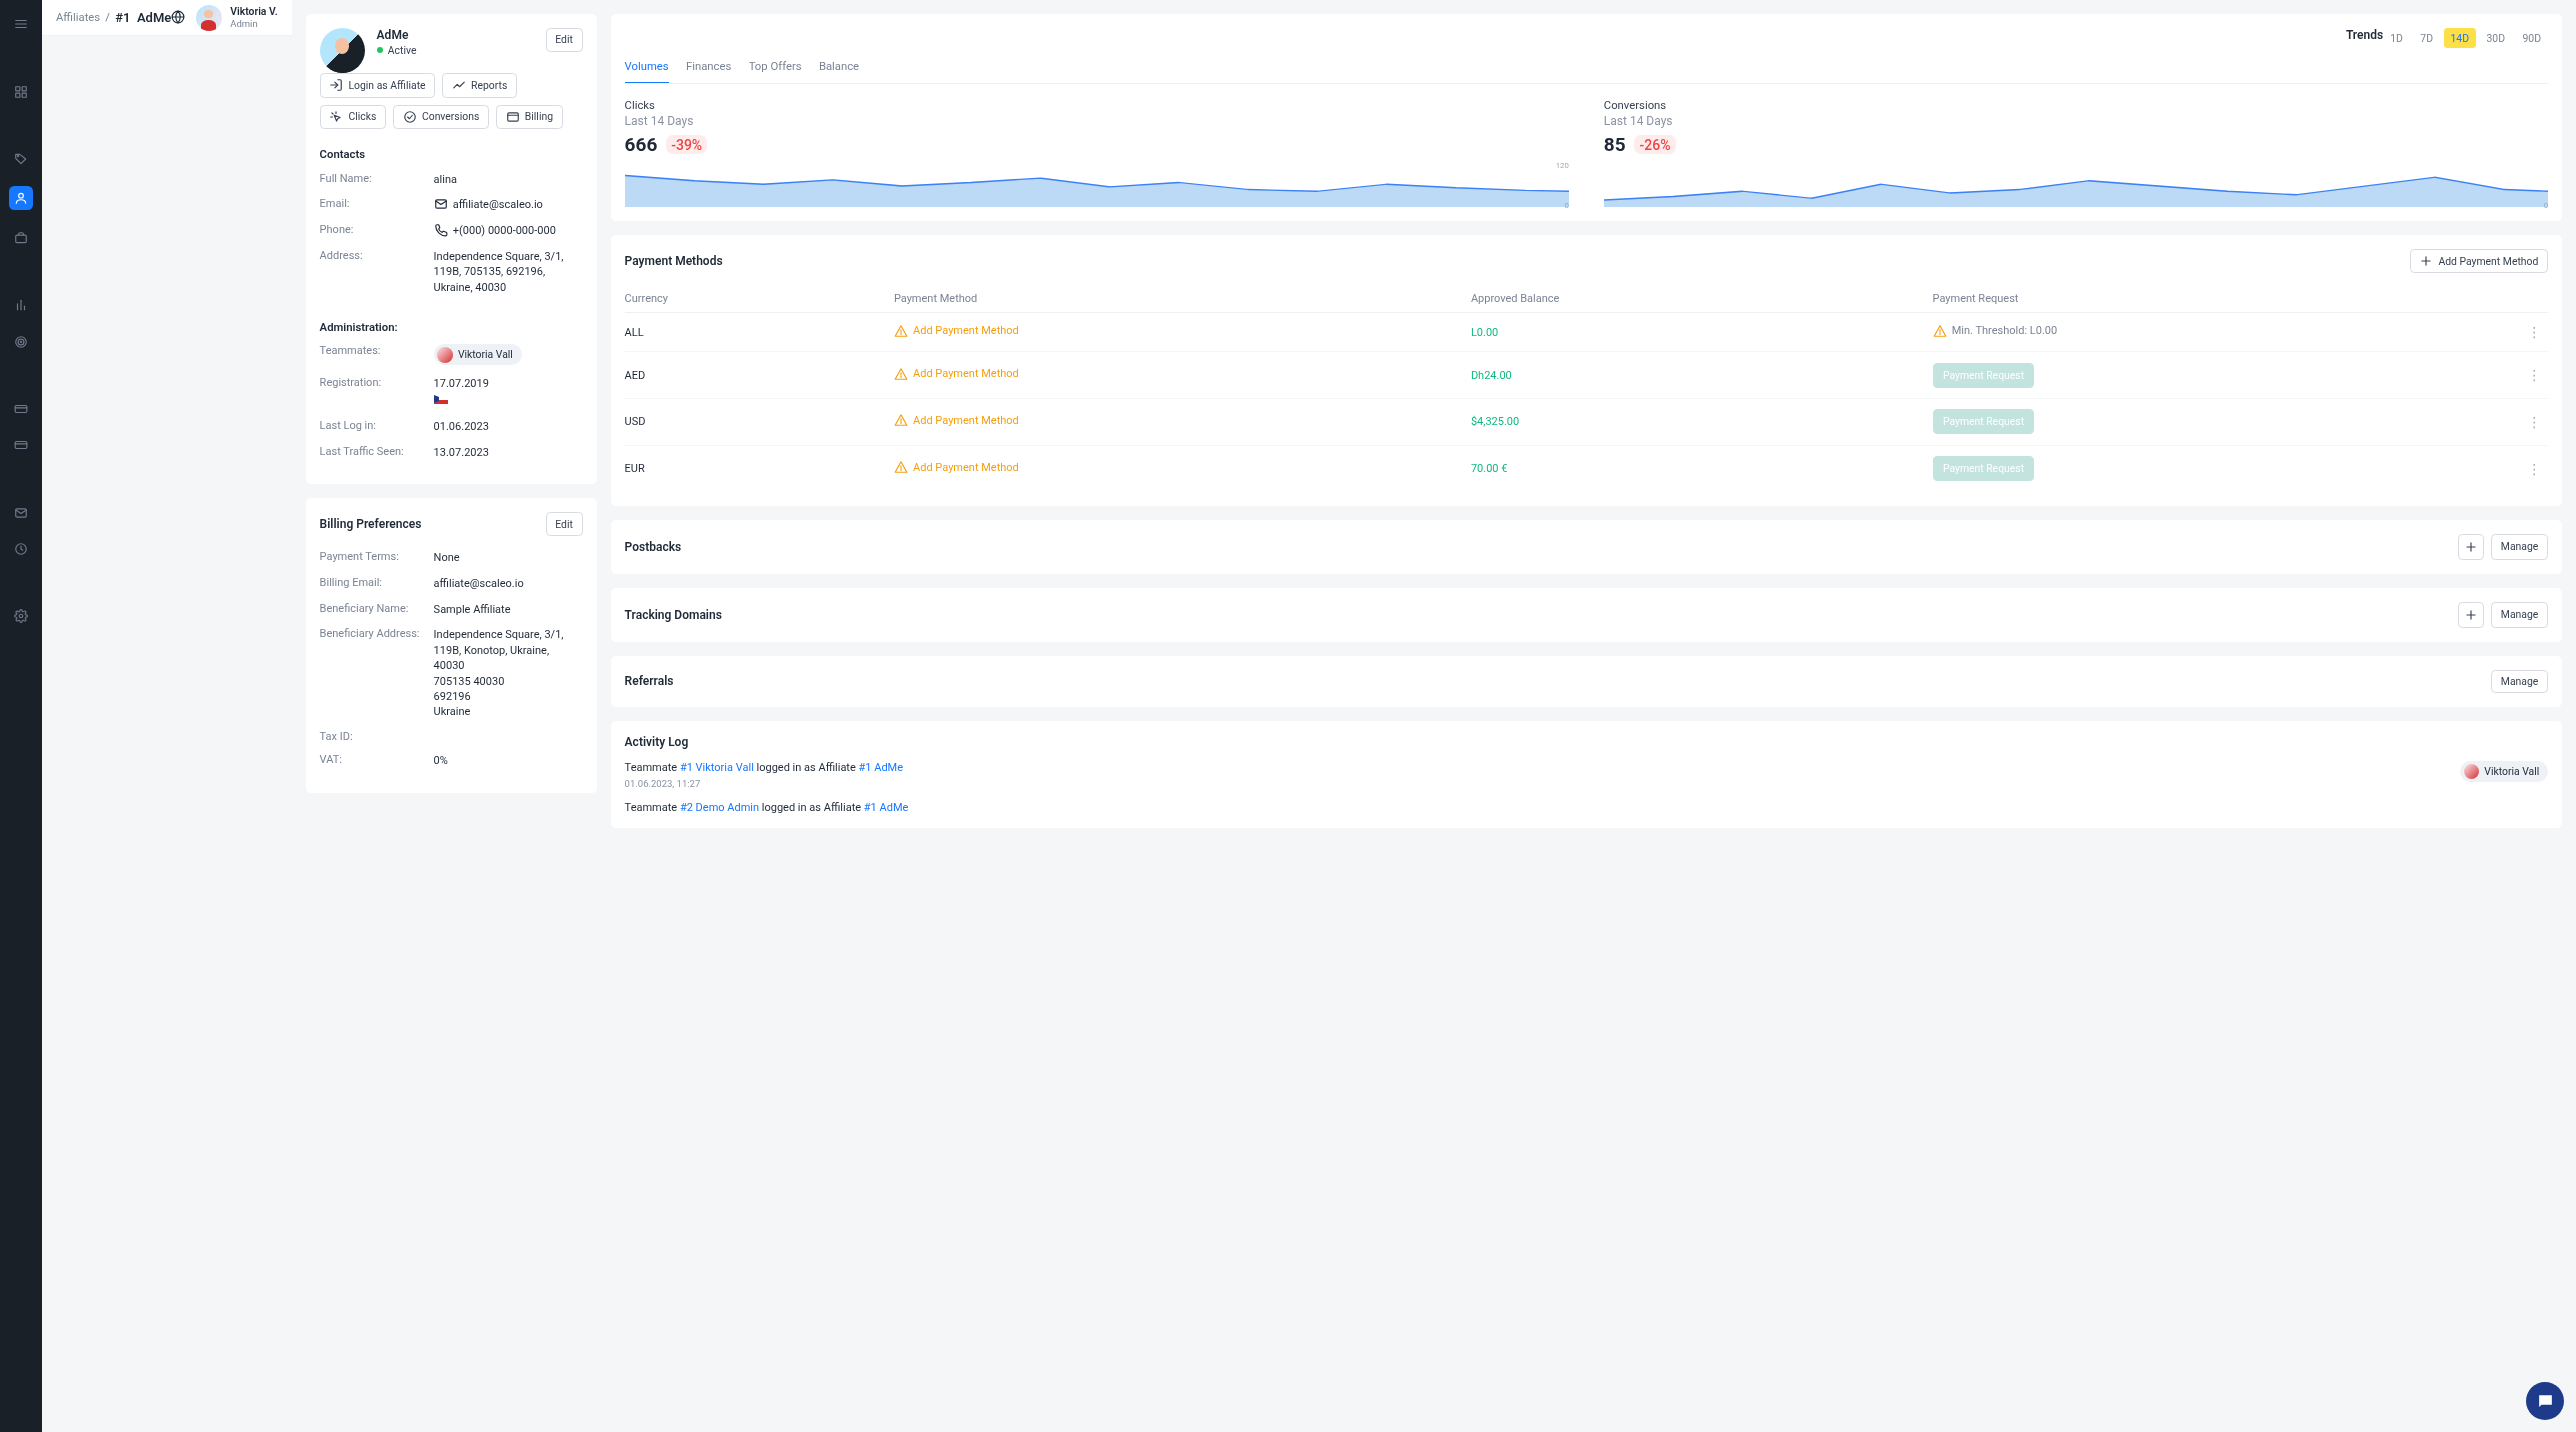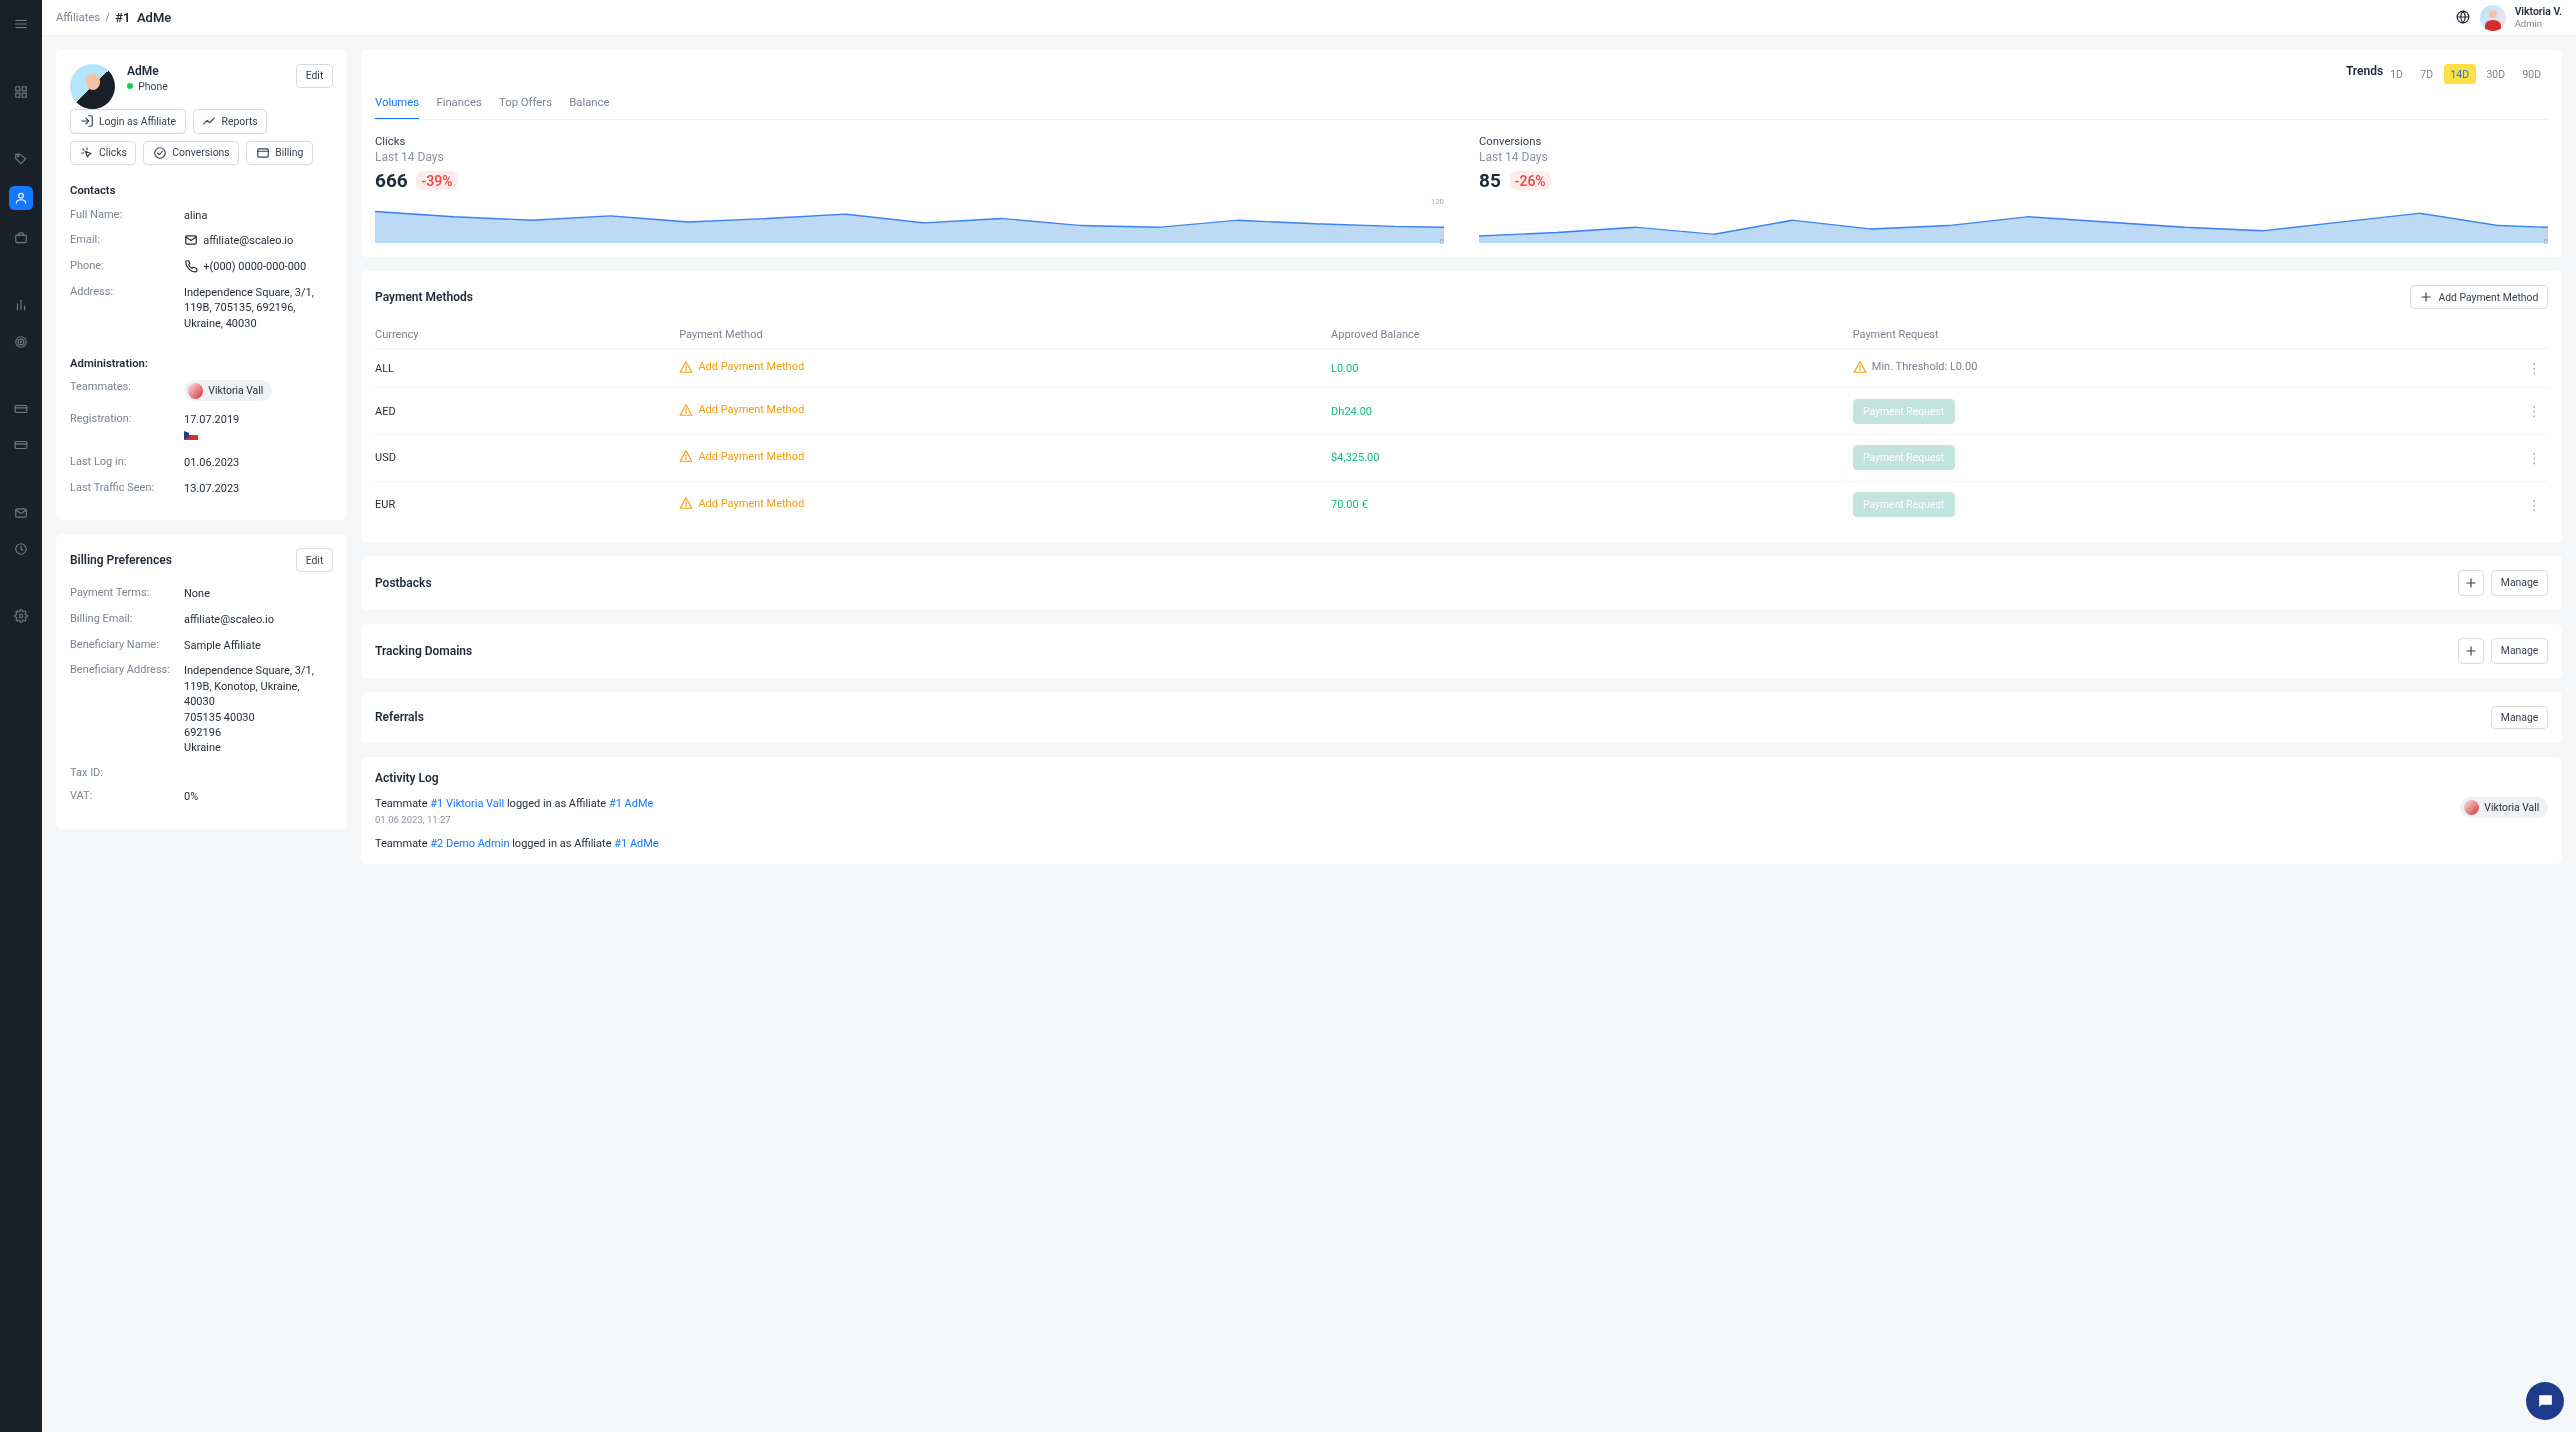--- a/index.html
+++ b/index.html
@@ -4,21 +4,21 @@
 <style>
   *{box-sizing:border-box;margin:0;padding:0;font-family:-apple-system,BlinkMacSystemFont,"Segoe UI",Roboto,Helvetica,Arial,sans-serif}
   body{background:#f5f6f8;color:#1f2937;font-size:11.3px;overflow:hidden}
   .app{display:flex;height:100vh;width:100vw}
   
   .ls{width:42px;background:#1a2028;display:flex;flex-direction:column;align-items:center;padding-top:15.6px;gap:19px;flex-shrink:0}
   .ls .ico{width:17.3px;height:17.3px;color:#6f7a8a;cursor:pointer;display:flex;align-items:center;justify-content:center}
   .ls .ico.active{background:#1677ff;color:#fff;width:24px;height:24px;border-radius:5.2px}
   .ls .sep{height:12px}
   
-  .main{flex:1;display:flex;flex-direction:column;min-width:0}
+  .main{flex:1;display:flex;flex-direction:row;min-width:0}
   .topbar{height:36px;background:#fff;display:flex;align-items:center;padding:0 14px;justify-content:space-between;border-bottom:0.9px solid #eef0f3}
   .crumb{color:#7a8494;font-size:11.3px;display:flex;align-items:center;gap:5.2px}
   .crumb b{color:#1f2937;font-weight:600;font-size:13px}
   .user-head{display:flex;align-items:center;gap:8.7px}
   .user-head .globe{width:15.6px;height:15.6px;color:#1f2937}
   .av{width:26px;height:26px;border-radius:50%;background:linear-gradient(135deg,#b3e5fc,#fce4ec);position:relative;overflow:hidden}
   .av::after{content:"";position:absolute;left:8.7px;top:5.2px;width:8.7px;height:8.7px;border-radius:50%;background:#f4c2a1}
   .av::before{content:"";position:absolute;left:5.2px;bottom:0;width:15.6px;height:10.4px;border-radius:50% 50% 0 0;background:#d32f2f}
   .user-head .uname{font-size:10.4px;font-weight:600;text-align:right;line-height:1.1}
   .user-head .urole{font-size:9.5px;color:#7a8494}
@@ -208,21 +208,21 @@
     <div class="body">
 
       <div class="col-l">
         <div class="card">
           <div class="prof-head">
             <div class="prof-av"></div>
             <div>
               <div class="prof-name">AdMe</div>
               <div class="prof-stat">
                   <span class="dot-g"></span>
-                  <span>Phone</span>
+                  <span>Active</span>
                 </div>
             </div>
             <button class="btn edit-pos">Edit</button>
           </div>
           <div class="act-row">
             <button class="btn">
                 <svg viewBox="0 0 24 24">
                   <path d="M15 3h4a2 2 0 012 2v14a2 2 0 01-2 2h-4"></path>
                   <polyline points="10 17 15 12 10 7"></polyline>
                   <line x1="15" y1="12" x2="3" y2="12"></line>

